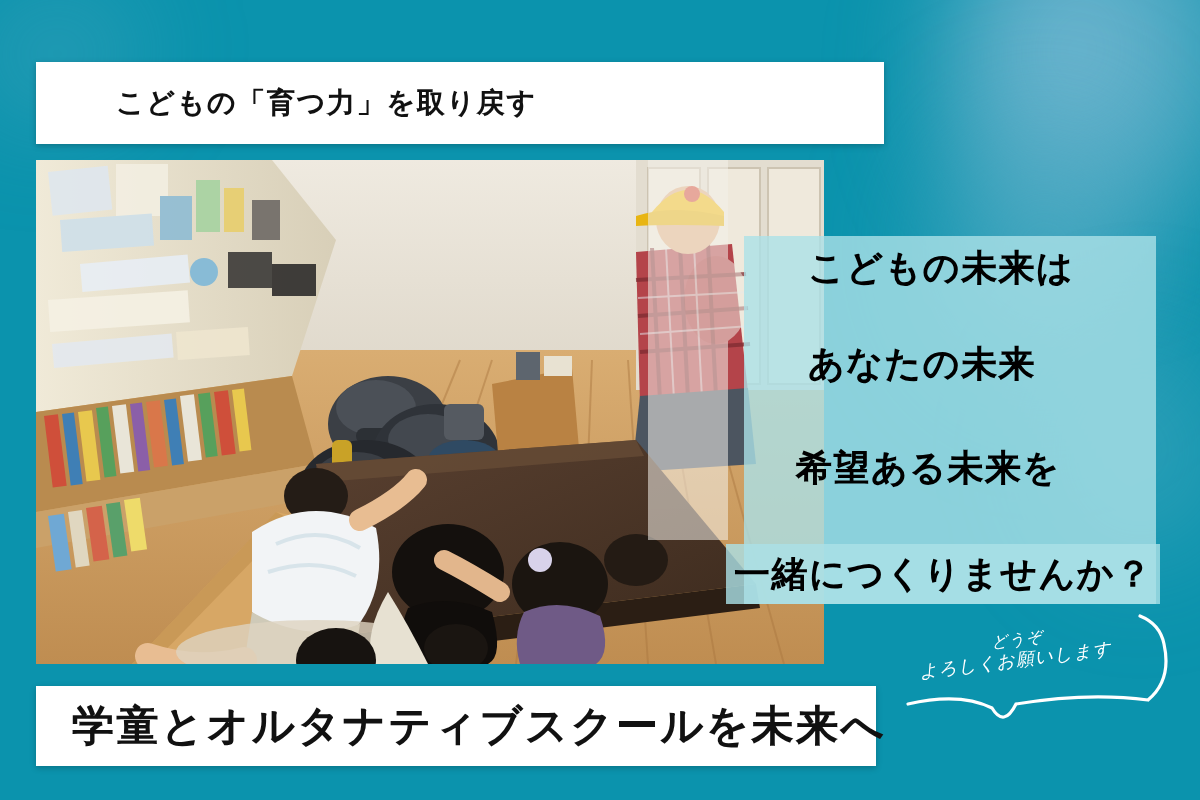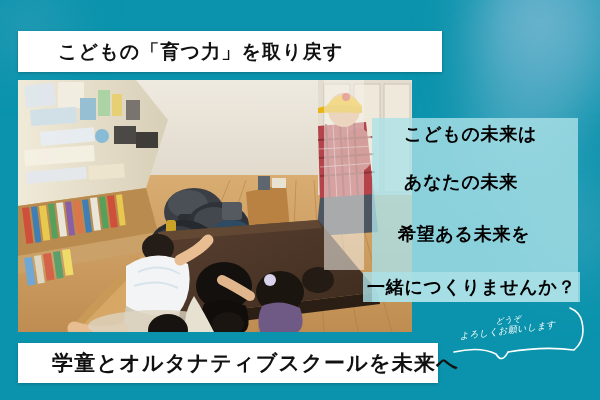--- a/index.html
+++ b/index.html
@@ -26,22 +26,22 @@
   
   .banner{
     position:absolute;background:#ffffff;
     display:flex;align-items:center;
     box-shadow:0 1px 3px rgba(0,0,0,.22);
   }
   .banner span{
     color:#111;font-weight:bold;letter-spacing:.06em;white-space:nowrap;
   }
   #banner-top{left:18px;top:31px;width:424px;height:41px;padding-left:40px;box-sizing:border-box;}
-  #banner-top span{font-size:19px;}
-  #banner-bottom{left:18px;top:343px;width:420px;height:40px;padding-left:34px;box-sizing:border-box;}
+  #banner-top span{font-size:14px;}
+  #banner-bottom{left:18px;top:343px;width:420px;height:40px;padding-left:18px;box-sizing:border-box;}
   #banner-bottom span{font-size:21px;}
 
   
   #photo{
     position:absolute;left:18px;top:80px;width:394px;height:252px;
     overflow:hidden;background:#c8b89a;
   }
   #photo svg{display:block;width:100%;height:100%;}
 
   

